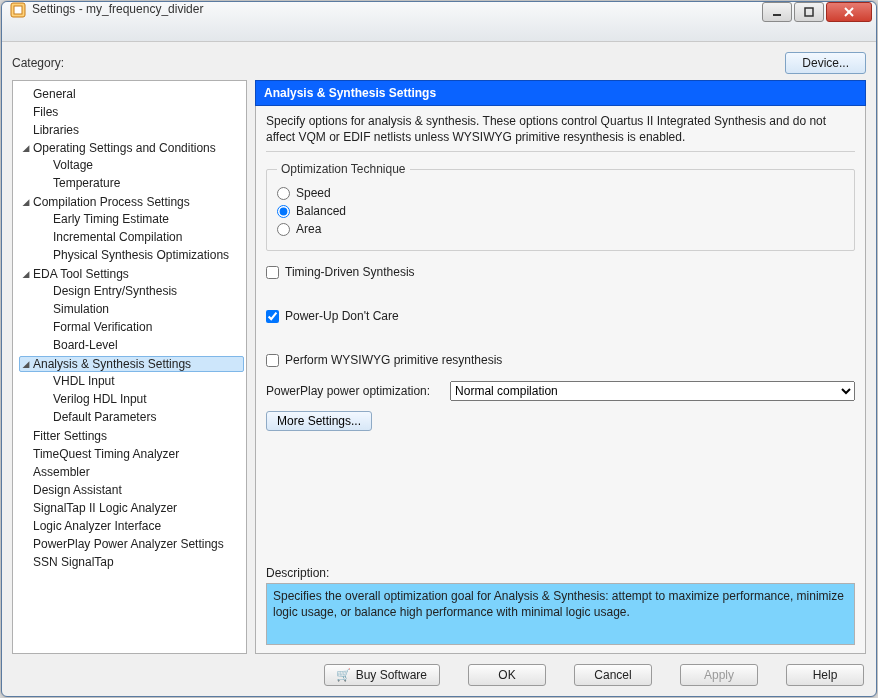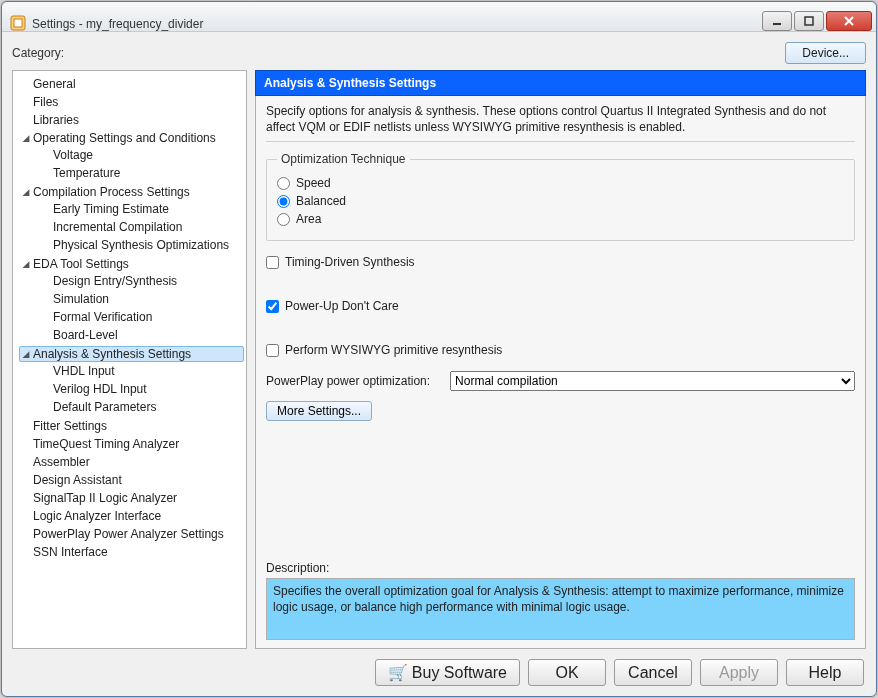--- a/index.html
+++ b/index.html
@@ -5,21 +5,21 @@
   * { box-sizing: border-box; font-family: "Segoe UI", Tahoma, sans-serif; }
   body { margin: 0; background: #d7d7d7; width: 878px; height: 698px; overflow: hidden; }
   .window {
     width: 876px; height: 696px; margin: 1px;
     background: #f0f0f0;
     border: 1px solid #5a7aa0; border-radius: 6px;
     box-shadow: 0 0 3px rgba(0,0,0,.3);
     display: flex; flex-direction: column;
   }
   .titlebar {
-    height: 30px; display: flex; align-items: flex-end;
+    height: 40px; display: flex; align-items: flex-start;
     background: linear-gradient(to bottom, #f8f9fa, #e3e7eb);
     border-bottom: 1px solid #c9c9c9;
     border-radius: 6px 6px 0 0;
     padding: 0 4px 0 8px;
   }
   .titlebar .appicon { width: 16px; height: 16px; margin-right: 6px; }
   .titlebar .title { font-size: 12px; color: #333; flex: 1; }
   .win-buttons { display: flex; gap: 2px; }
   .win-btn {
     width: 30px; height: 20px; border: 1px solid #8a8a8a;
@@ -74,23 +74,23 @@
   }
   .desc-block { margin-top:auto; display:flex; flex-direction:column; gap:3px;}
   .desc-box {
     border:1px solid #b0b0b0; background:#7dd3fc; padding:5px 6px; font-size:12px;
     height:62px; overflow:auto; line-height:1.3;
   }
   .button-row {
     display:flex; justify-content:flex-end; gap:8px; padding:4px 2px 2px 2px;
   }
   .btn {
-    min-width:78px; padding:3px 12px; font-size:16px;
+    min-width:78px; padding:3px 12px; font-size:12px;
     border:1px solid #9a9a9a; border-radius:3px;
-    background:linear-gradient(to bottom,#fdfdfd,#e3e3e3); color:#222;
+    background:linear-gradient(to bottom,#fdfdfd,#e3e3e3); color:#222;margin-left:20px;
   }
   .btn.disabled { color:#9a9a9a; }
   .btn .cart { margin-right:4px; }
 </style>
 </head>
 <body>
 
 <div class="window">
   <div class="titlebar">
     <span class="appicon">
@@ -290,21 +290,21 @@
             </li>
           <li>
               <div class="row">
                 <span class="noarrow"></span>
                 <span>PowerPlay Power Analyzer Settings</span>
               </div>
             </li>
           <li>
               <div class="row">
                 <span class="noarrow"></span>
-                <span>SSN Interface</span>
+                <span>SSN SignalTap</span>
               </div>
             </li>
         </ul>
       </div>
 
       <div class="panel">
         <div class="panel-head">Analysis &amp; Synthesis Settings</div>
         <div class="panel-body">
           <div class="para">Specify options for analysis &amp; synthesis. These options control Quartus II Integrated Synthesis and do not affect VQM or EDIF netlists unless WYSIWYG primitive resynthesis is enabled.</div>
 

